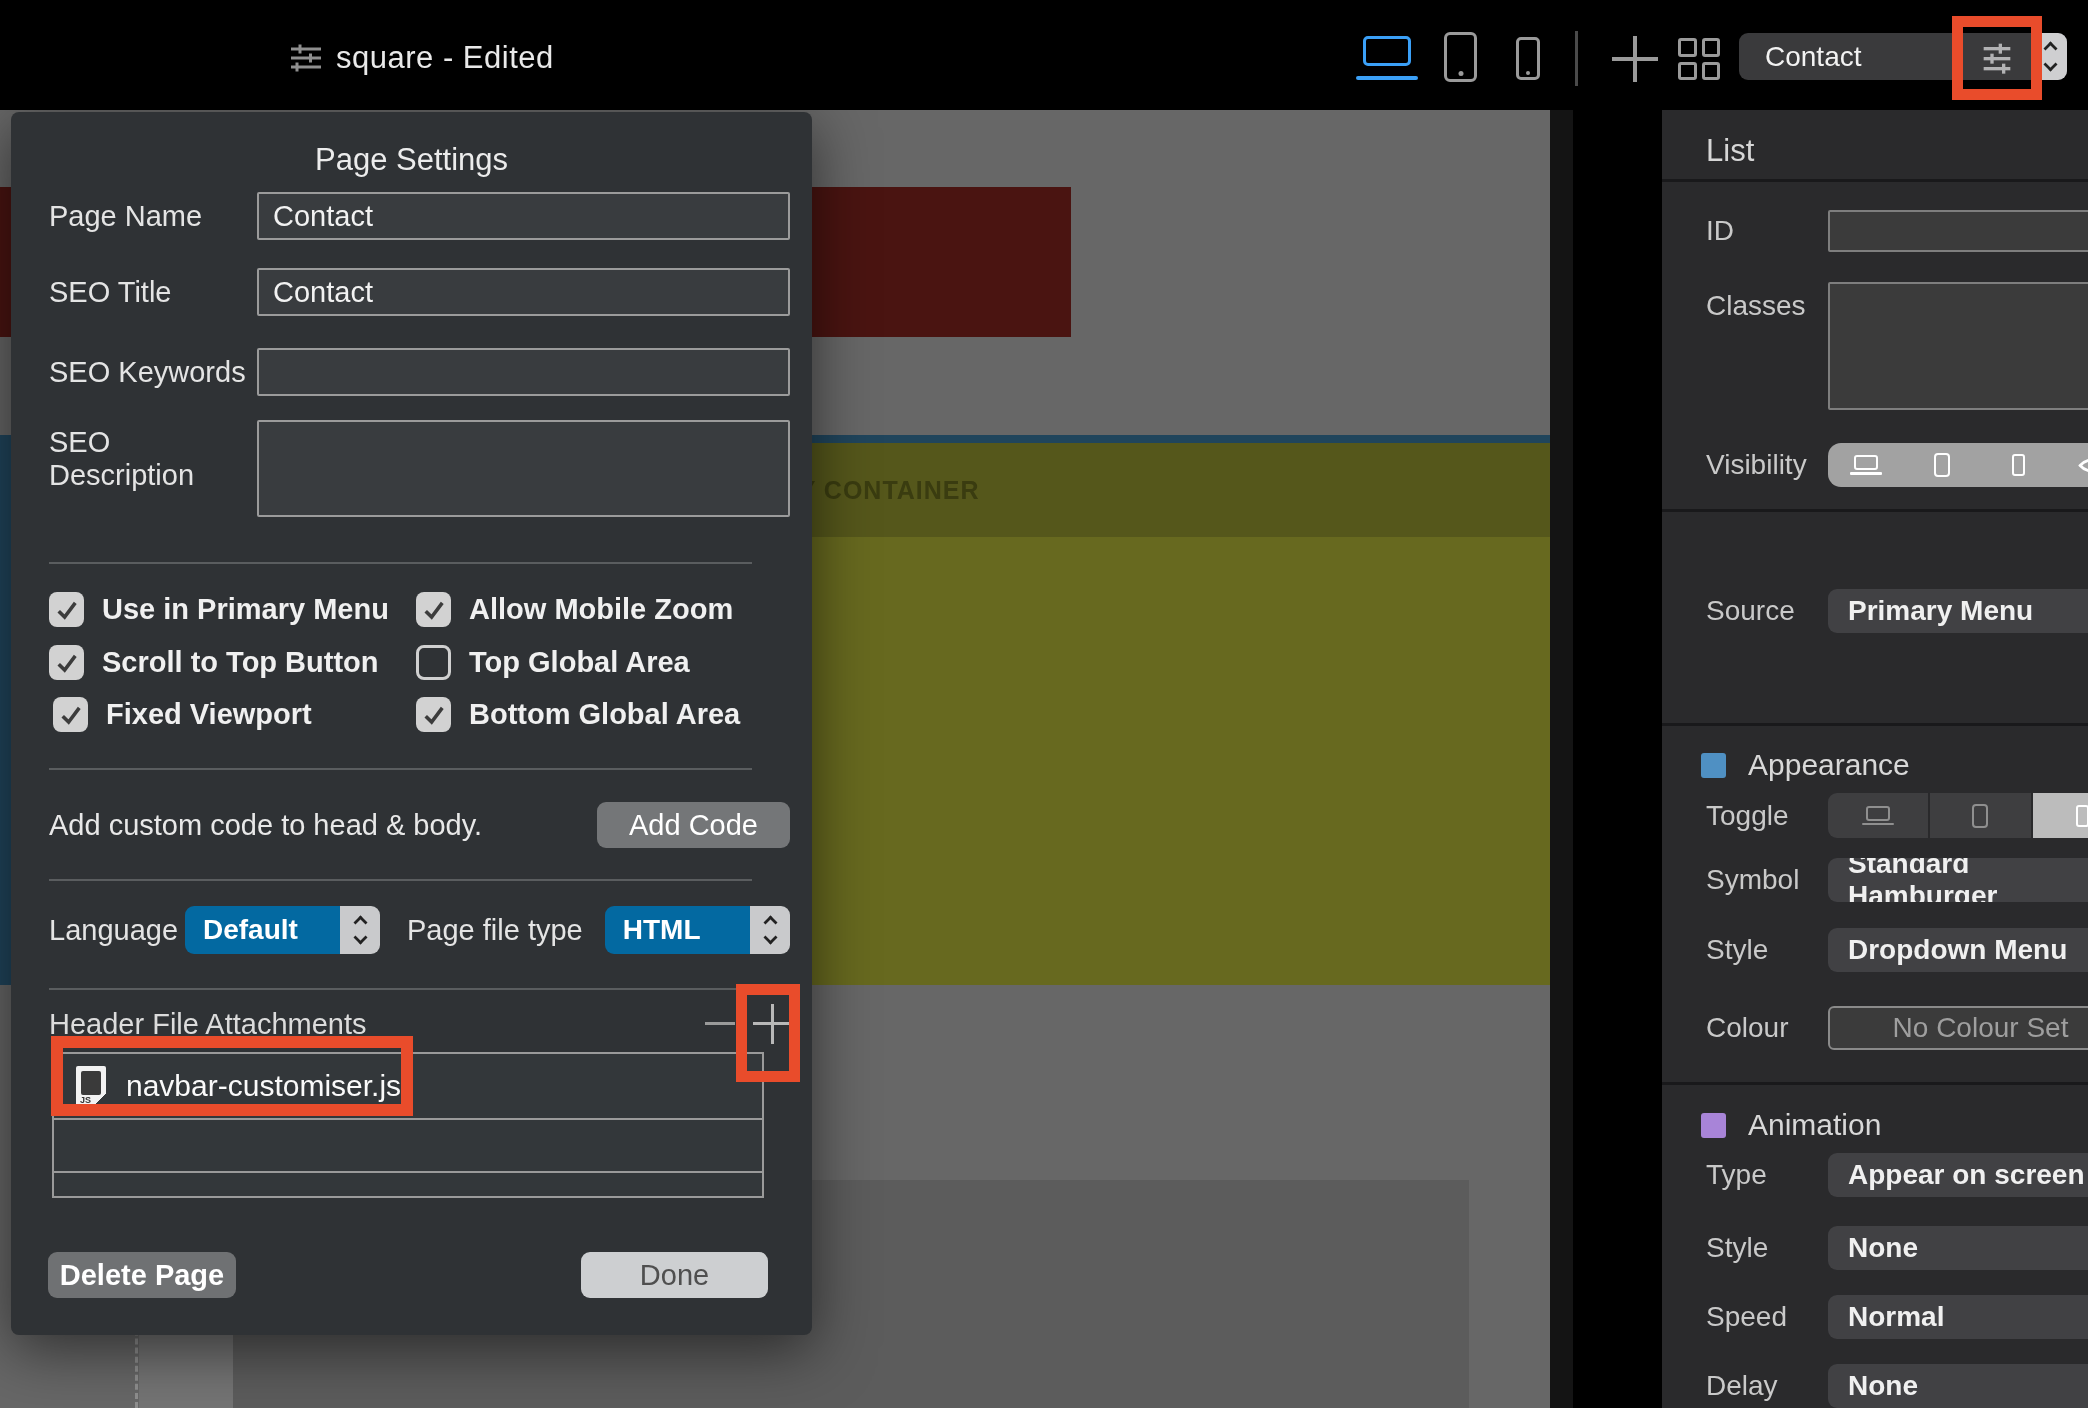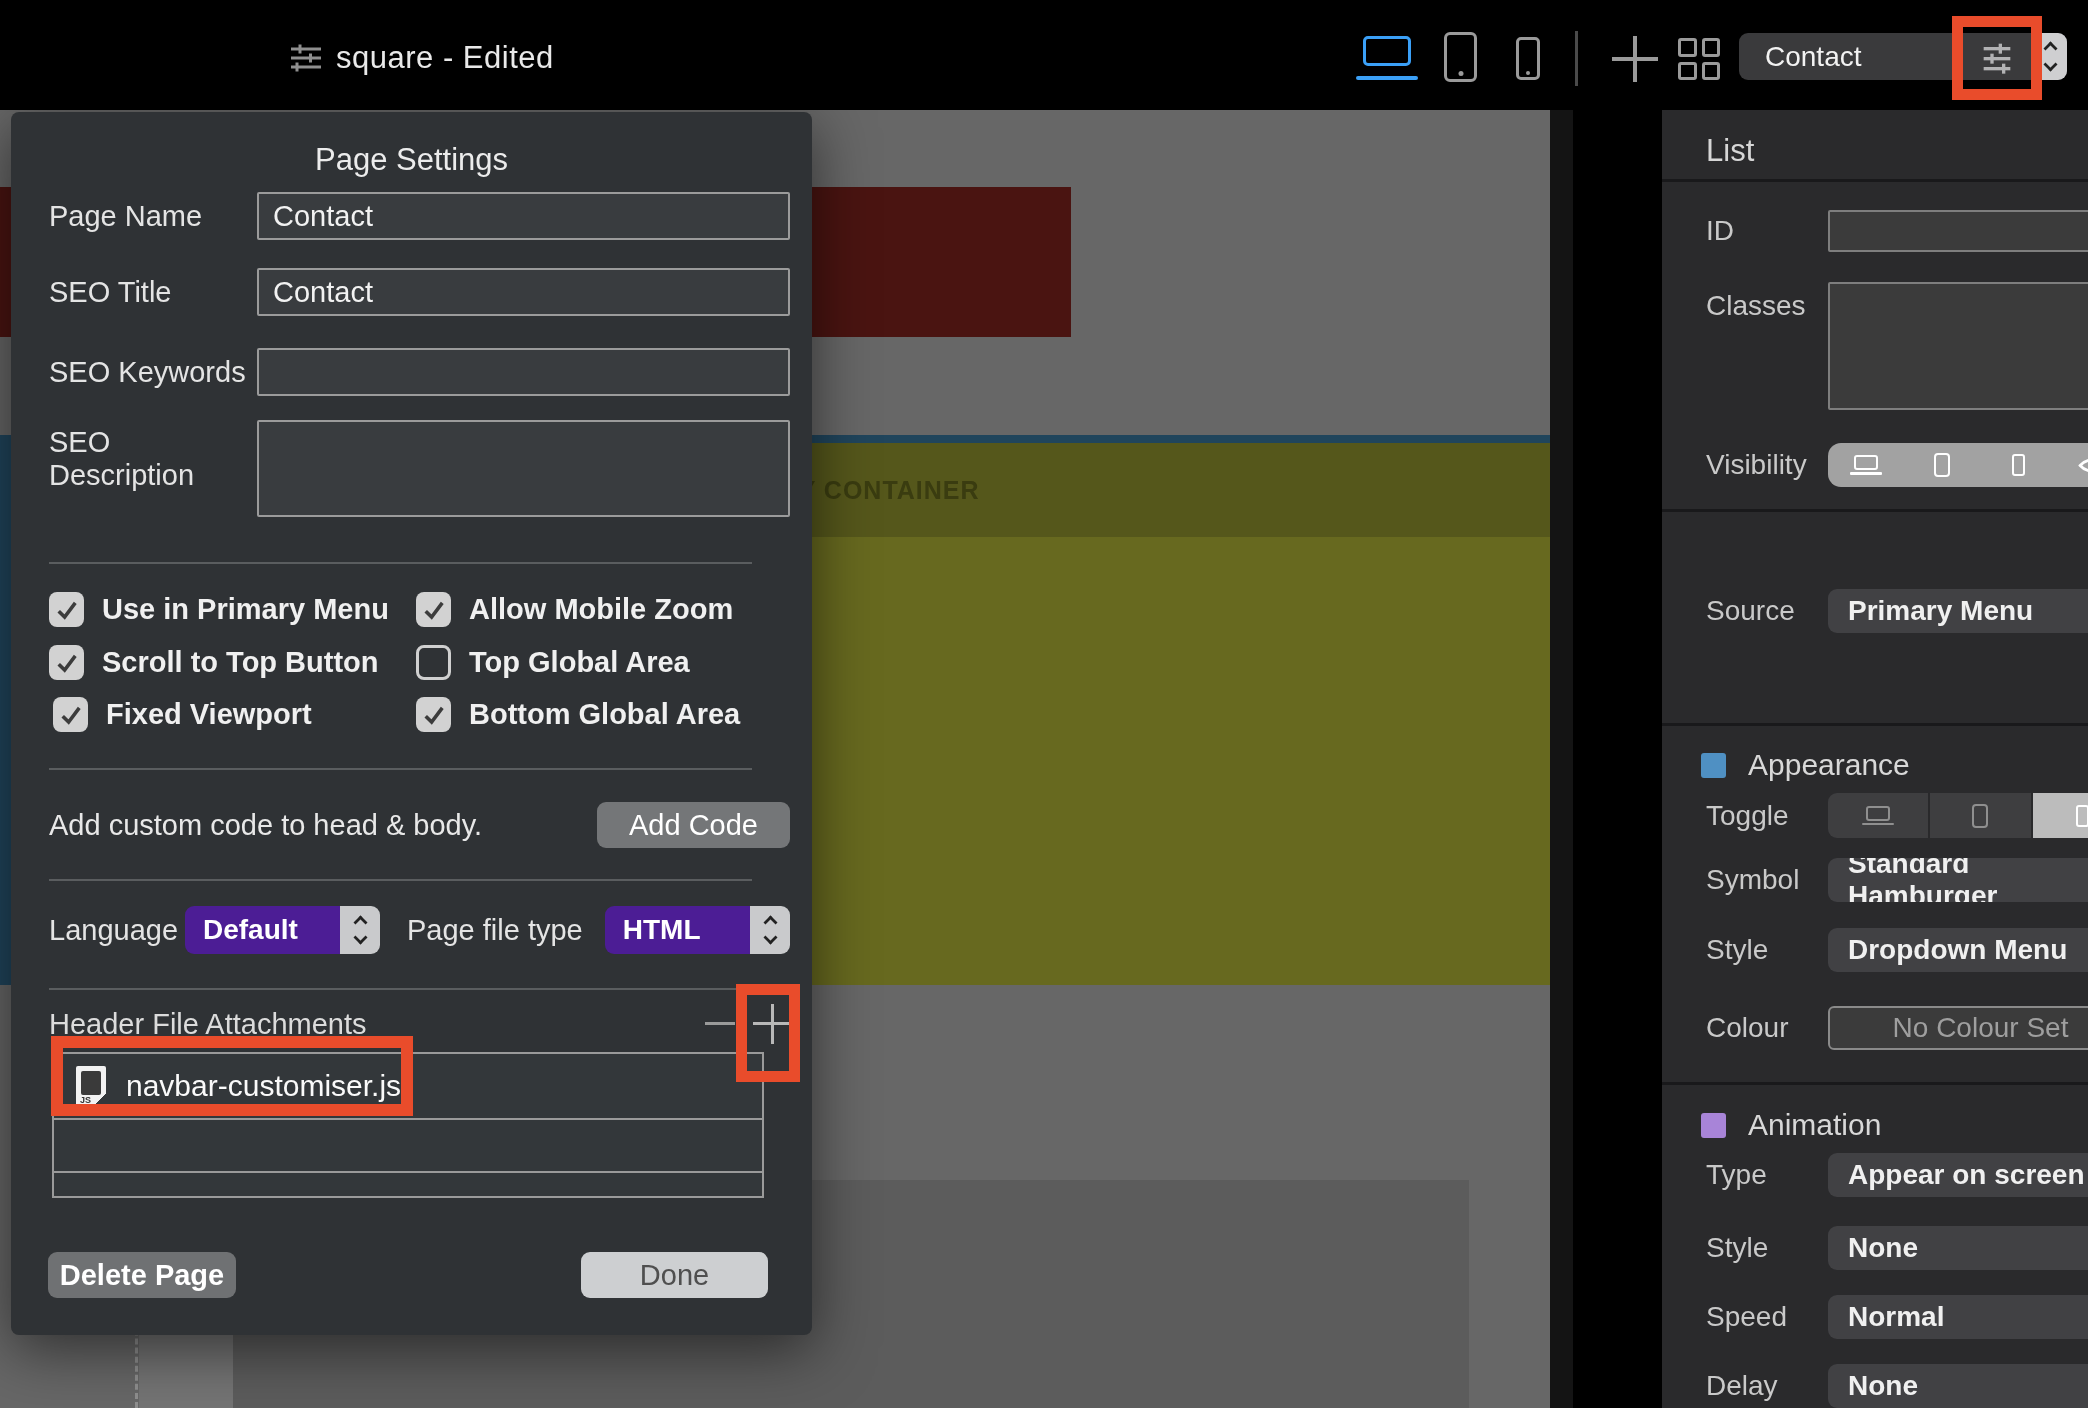--- a/index.html
+++ b/index.html
@@ -88,21 +88,21 @@
   .dlg-input { flex:1; height:48px; background:#393c3f; border:2px solid #9b9b9b; border-radius:2px; color:#f2f2f2; font-size:29px; padding:0 14px; font-family:"Liberation Sans",sans-serif; }
   .dlg-textarea { flex:1; height:97px; background:#393c3f; border:2px solid #9b9b9b; border-radius:2px; resize:none; color:#f2f2f2; font-size:27px; padding:8px 14px; font-family:"Liberation Sans",sans-serif; }
   .dlg-div { position:absolute; left:38px; width:703px; height:1.5px; background:#5a5d5f; }
   .chkrow { position:absolute; left:38px; width:741px; height:40px; }
   .chk { position:absolute; top:0; display:flex; align-items:center; }
   .chk .box { width:35px; height:35px; border-radius:8px; background:#d2d2d2; display:flex; align-items:center; justify-content:center; }
   .chk.unchecked .box { background:transparent; border:3px solid #d0d0d0; }
   .chk .clabel { margin-left:18px; font-size:29px; font-weight:600; color:#f0f0f0; }
   .dlg-btn-gray { background:#747678; border:none; border-radius:9px; color:#fff; font-size:29px; font-weight:500; font-family:"Liberation Sans",sans-serif; }
   .dlg-select { display:flex; border-radius:9px; overflow:hidden; height:48px; }
-  .dlg-select .body { flex:1; background:#4c1d95; display:flex; align-items:center; padding-left:18px; font-size:28px; font-weight:600; color:#fff; }
+  .dlg-select .body { flex:1; background:#0369a1; display:flex; align-items:center; padding-left:18px; font-size:28px; font-weight:600; color:#fff; }
   .dlg-select .cap { width:40px; background:#c9cacc; display:flex; flex-direction:column; align-items:center; justify-content:center; gap:4px; }
   .attach-box { position:absolute; left:41px; top:940px; width:712px; height:146px; border:2px solid #9a9a9a; background:#33373a; }
   .attach-sep { position:absolute; left:0; width:100%; height:1.5px; background:#9a9a9a; }
   .attach-row1 { position:absolute; left:0; top:0; width:100%; height:64px; display:flex; align-items:center; }
   .js-file { width:30px; height:40px; margin-left:22px; position:relative; background:linear-gradient(315deg, transparent 9px, #f2f2f2 0); border-radius:2px; }
   .js-file .screen { position:absolute; left:5px; top:5px; width:20px; height:24px; background:#3a3a3a; border-radius:2px; }
   .js-file .tag { position:absolute; left:4px; bottom:1px; font-size:9px; font-weight:700; color:#333; }
   .attach-name { margin-left:20px; font-size:30px; color:#fafafa; }
   .mini-minus { position:absolute; left:694px; top:898px; width:36px; height:26px; display:flex; align-items:center; }
   .mini-minus span { width:30px; height:3px; background:#9a9a9a; }

